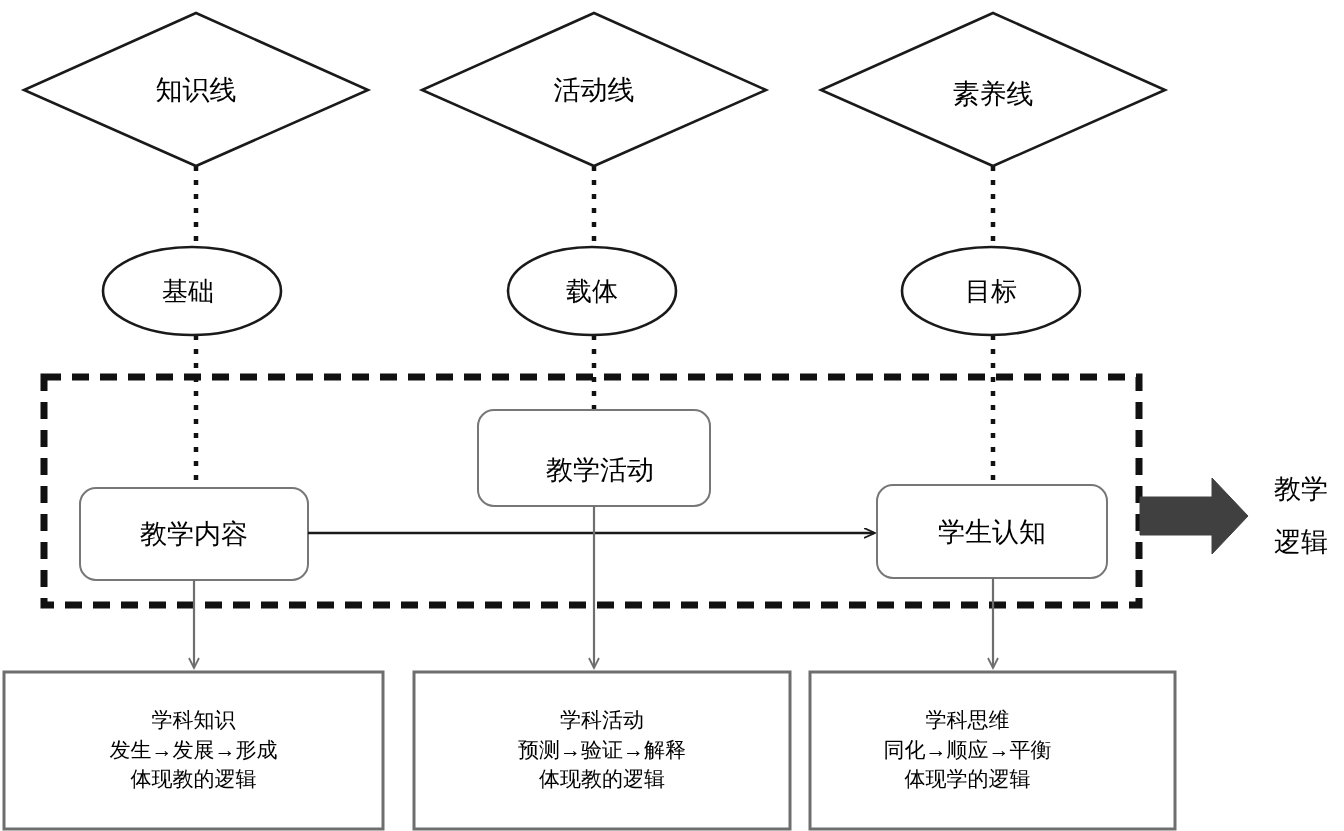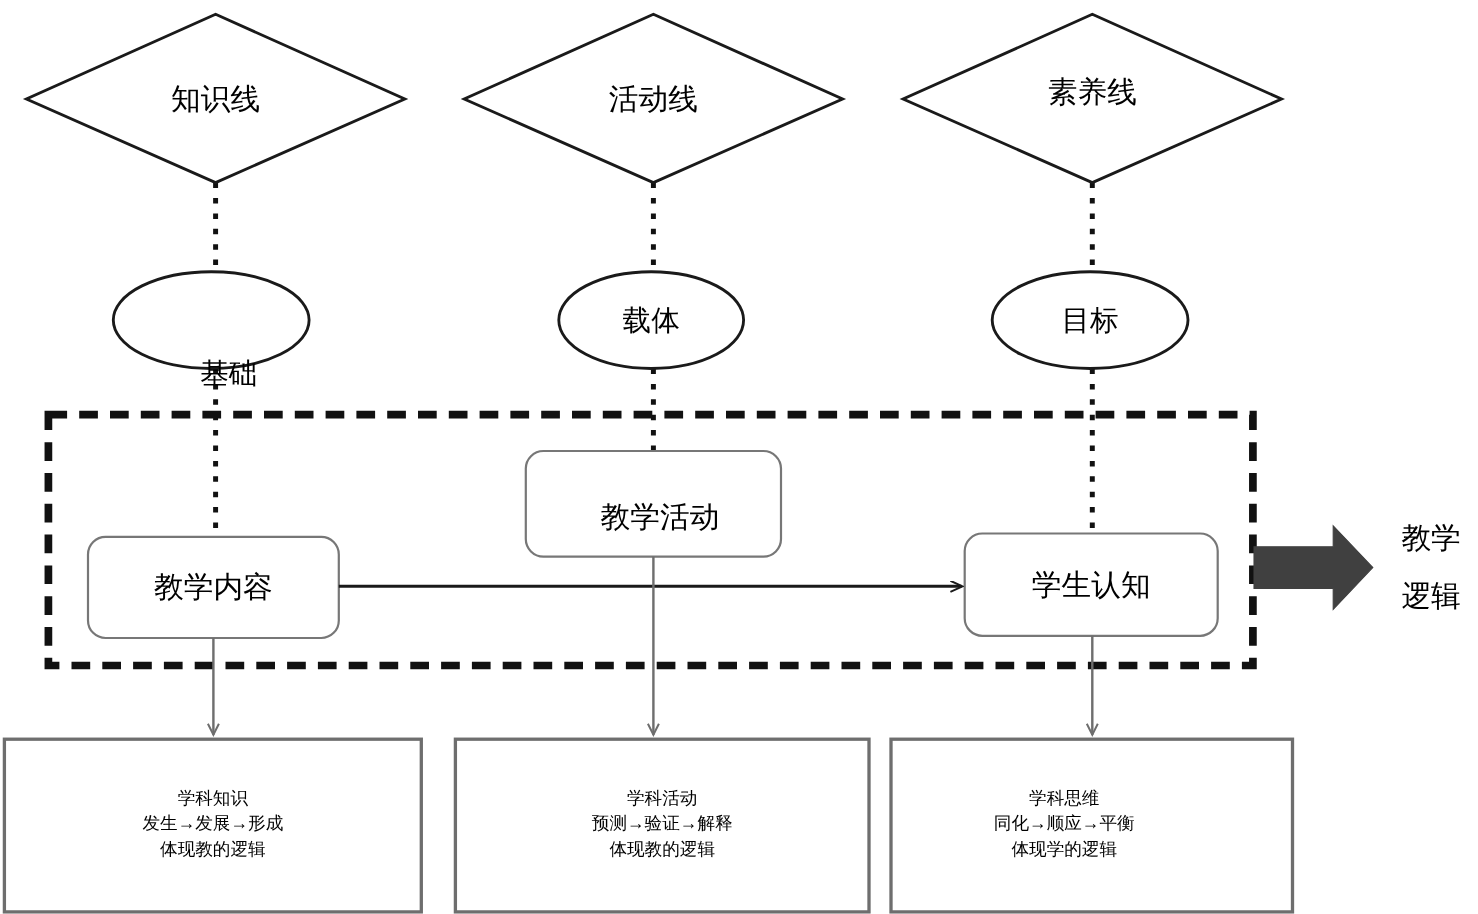--- a/index.html
+++ b/index.html
@@ -31,21 +31,21 @@
     justify-content: center;
     text-align: center;
     color: #000000;
     white-space: pre-line;
     pointer-events: none;
     font-family: Liberation Serif, serif;
   }
   .lbl-diamond { font-size: 27px; }
   .lbl-ellipse { font-size: 26px; }
   .lbl-round   { font-size: 27px; }
-  .lbl-bottom  { font-size: 16px; line-height: 1.42; }
+  .lbl-bottom  { font-size: 21px; line-height: 1.42; }
   .lbl-side    { font-size: 27px; line-height: 1.95; }
 </style>
 </head>
 <body>
 
 <div id="canvas">
 
   <svg id="diagram-svg" viewBox="0 0 1344 831" xmlns="http://www.w3.org/2000/svg">
     <defs>
       <marker id="arrow-thin" markerWidth="12" markerHeight="12" refX="10" refY="5" orient="auto" markerUnits="userSpaceOnUse">
@@ -97,23 +97,23 @@
       <rect x="4" y="672" width="379" height="157"></rect>
       <rect x="414" y="672" width="376" height="157"></rect>
       <rect x="810" y="672" width="365" height="157"></rect>
     </g>
 
     <polygon points="1140,497 1212,497 1212,478 1248,516 1212,554 1212,535 1140,535" fill="#404040" stroke="#404040" stroke-width="1"></polygon>
   </svg>
 
   <div class="node-label lbl-diamond" style="left:96px;  top:68px; width:200px; height:44px;">知识线</div>
   <div class="node-label lbl-diamond" style="left:494px; top:68px; width:200px; height:44px;">活动线</div>
-  <div class="node-label lbl-diamond" style="left:893px; top:62px; width:200px; height:44px;">素养线</div>
+  <div class="node-label lbl-diamond" style="left:893px; top:72px; width:200px; height:44px;">素养线</div>
 
-  <div class="node-label lbl-ellipse" style="left:128px; top:269px; width:160px; height:44px;margin-top:48px;">基础</div>
+  <div class="node-label lbl-ellipse" style="left:108px; top:269px; width:160px; height:44px;">基础</div>
   <div class="node-label lbl-ellipse" style="left:512px; top:269px; width:160px; height:44px;">载体</div>
   <div class="node-label lbl-ellipse" style="left:911px; top:269px; width:160px; height:44px;">目标</div>
 
   <div class="node-label lbl-round" style="left:80px;  top:488px; width:228px; height:92px;border-radius:13px;">教学内容</div>
   <div class="node-label lbl-round" style="left:478px; top:422px; width:244px; height:96px;">教学活动</div>
   <div class="node-label lbl-round" style="left:877px; top:485px; width:230px; height:93px;border-radius:24px;">学生认知</div>
 
   <div class="node-label lbl-side" style="left:1258px; top:460px; width:86px; height:112px;
        flex-direction:column; justify-content:center;">教学
 逻辑</div>

